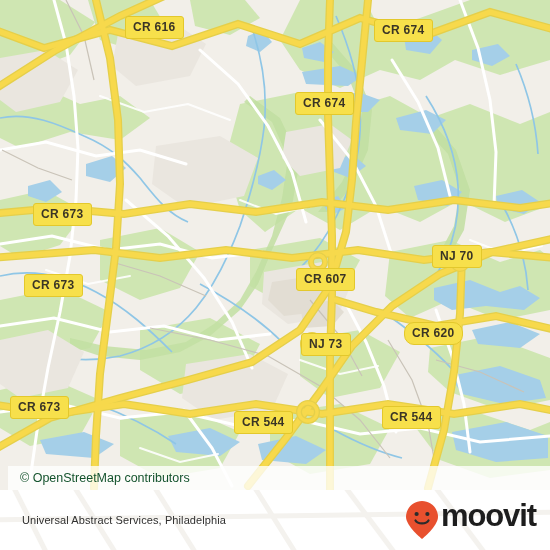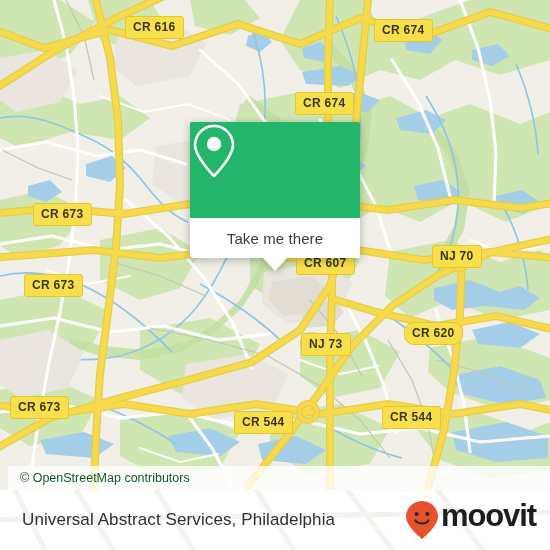--- a/index.html
+++ b/index.html
@@ -69,21 +69,21 @@
   
   #footer{
     position:absolute;left:0;top:490px;width:550px;height:60px;
     background:#ffffff;display:flex;align-items:center;
     justify-content:space-between;box-sizing:border-box;
     padding:0 14px 0 22px;overflow:hidden;
   }
   #footer-bg{position:absolute;left:0;top:0;width:550px;height:60px;}
   #place-title{
     position:relative;z-index:2;
-    font-size:17px;color:#303030;letter-spacing:.1px;white-space:nowrap;
+    font-size:11px;color:#303030;letter-spacing:.1px;white-space:nowrap;
   }
   #brand{position:relative;z-index:2;display:flex;gap:2px;}
   #brand-word{
     font-size:31px;color:#1d1d1d;font-weight:bold;letter-spacing:-1.1px;
     line-height:1;
   }
 </style>
 </head>
 <body>
 
@@ -270,44 +270,32 @@
       </g>
     </svg>
 
     <div id="shield-layer">
         <div class="shield" style="left: 125px; top: 16px;">CR 616</div>
         <div class="shield" style="left: 374px; top: 19px;">CR 674</div>
         <div class="shield" style="left: 295px; top: 92px;">CR 674</div>
         <div class="shield" style="left: 33px; top: 203px;">CR 673</div>
         <div class="shield" style="left: 24px; top: 274px;">CR 673</div>
         <div class="shield" style="left: 432px; top: 245px;">NJ 70</div>
-        <div class="shield" style="left: 296px; top: 252px; text-align: right;">CR 607</div>
+        <div class="shield" style="left: 296px; top: 268px; text-align: right;">CR 607</div>
         <div class="shield" style="left: 404px; top: 322px; border-radius: 10px;">CR 620</div>
         <div class="shield" style="left: 301px; top: 333px;">NJ 73</div>
         <div class="shield" style="left: 10px; top: 396px;">CR 673</div>
         <div class="shield" style="left: 234px; top: 411px;">CR 544</div>
         <div class="shield" style="left: 382px; top: 406px;">CR 544</div>
       </div>
 
     <div id="attribution">
       <span>© OpenStreetMap contributors</span>
     </div>
 
-    <div id="popup">
-      <div id="popup-head">
-        <svg width="48" height="58" viewBox="0 0 48 58">
-          <path d="M24 4 C13.5 4 5 12.5 5 23 C5 35 24 54 24 54 C24 54 43 35 43 23 C43 12.5 34.5 4 24 4 Z" fill="none" stroke="#ffffff" stroke-width="2.6" stroke-linejoin="round"></path>
-          <circle cx="24" cy="22" r="7.2" fill="#ffffff"></circle>
-        </svg>
-      </div>
-      <div id="popup-body">
-        <span id="popup-label">Take me there</span>
-        <div id="popup-tail"></div>
-      </div>
-    </div>
   </div>
 
   <div id="footer">
     <svg id="footer-bg" viewBox="0 0 550 60">
       <g stroke="#f4f2ee" fill="none" stroke-width="5">
         <path d="M10,-10 L50,70"></path>
         <path d="M70,-10 L120,70"></path>
         <path d="M150,-10 L200,70"></path>
         <path d="M250,-10 L300,70"></path>
         <path d="M340,-10 L400,70"></path>

